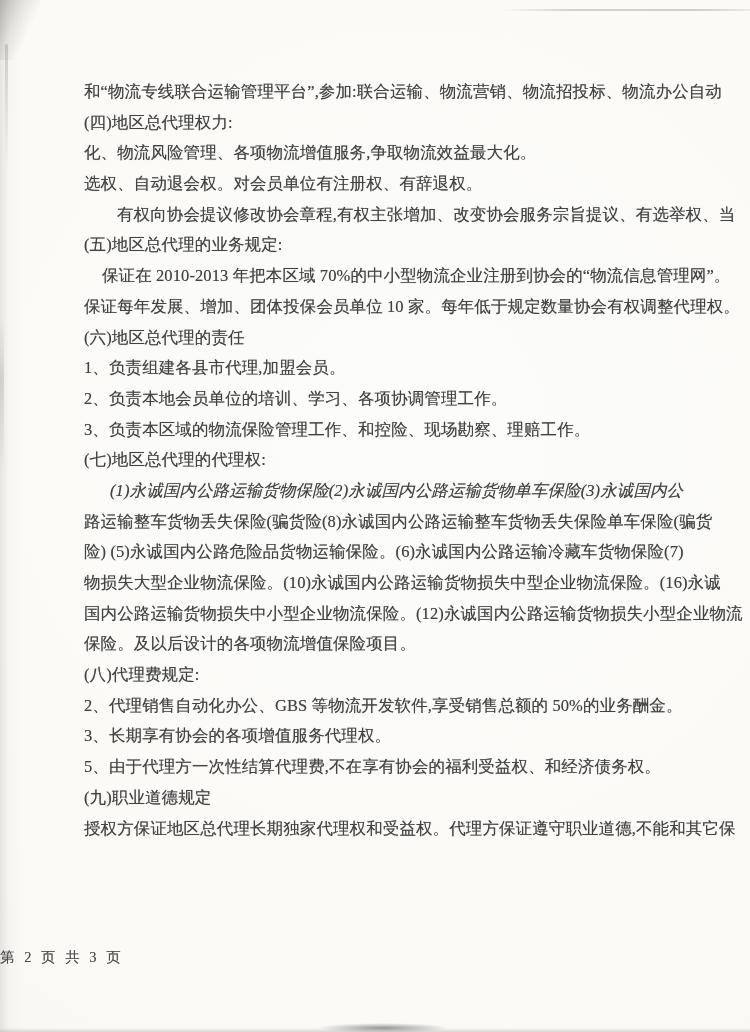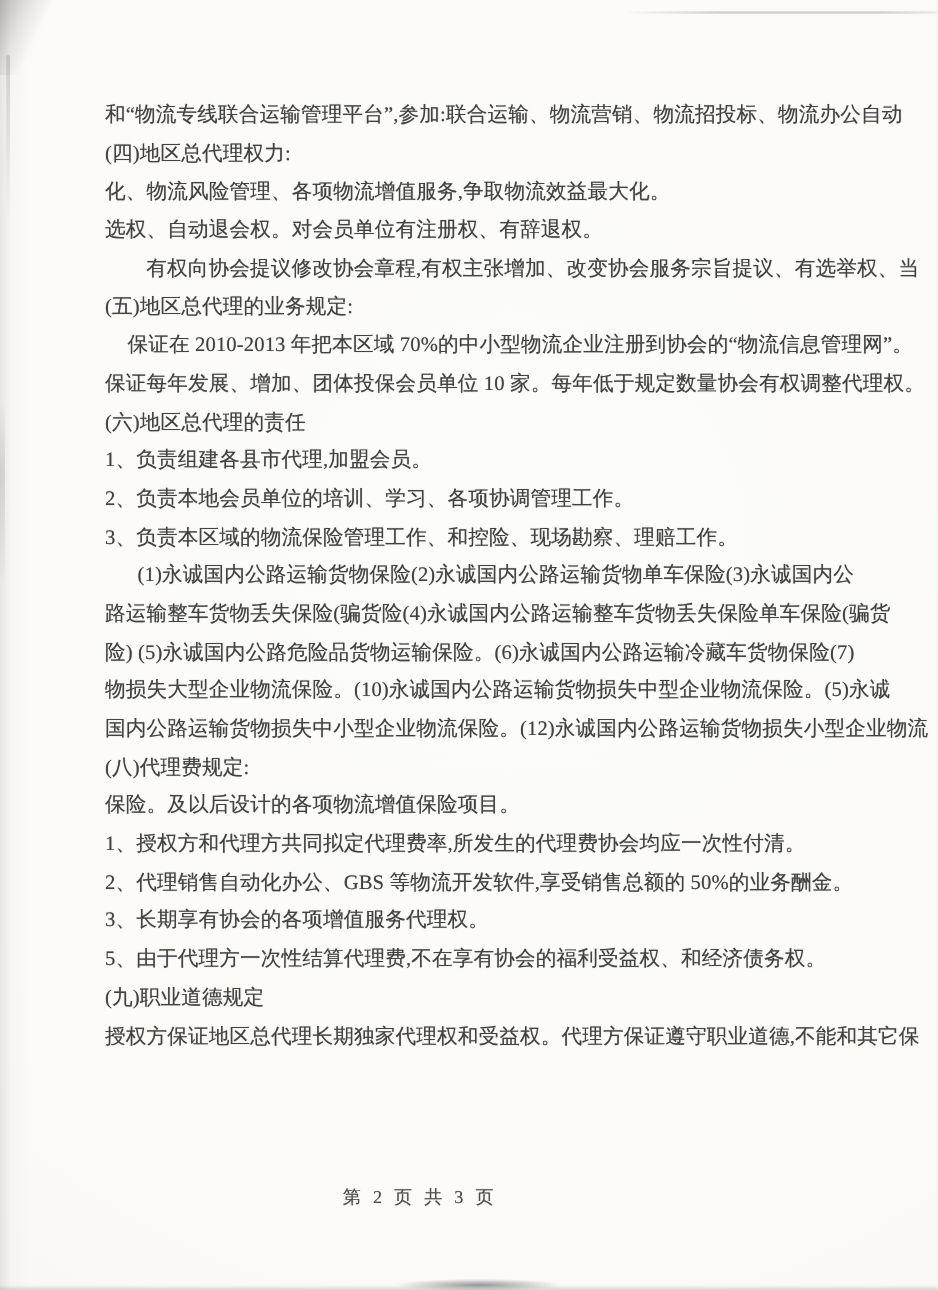--- a/index.html
+++ b/index.html
@@ -71,28 +71,28 @@
     line-height: 30.7px;
     color: #424242;
     text-shadow: 0 0 0.7px rgba(70,70,72,0.55);
     letter-spacing: 0.1px;
   }
   .line {
     white-space: nowrap;
     height: 30.7px;
   }
   .ind1 { padding-left: 18px; text-align: center; }   
-  .ind15 { padding-left: 26px; }  
+  .ind15 { padding-left: 26px; font-style: italic; }  
   .ind2 { padding-left: 33px; }   
   .footer {
     position: absolute;
     top: 948px;
     left: 0;
     width: 672px;
-    text-align: center;
+    text-align: left;
     font-size: 14.5px;
     letter-spacing: 3px;
     color: #4c4c4c;
     text-shadow: 0 0 0.6px rgba(70,70,72,0.5);
   }
 </style>
 </head>
 <body>
 
 <div class="page">
@@ -110,28 +110,28 @@
     <div class="line">化、物流风险管理、各项物流增值服务,争取物流效益最大化。</div>
     <div class="line">选权、自动退会权。对会员单位有注册权、有辞退权。</div>
     <div class="line ind2">有权向协会提议修改协会章程,有权主张增加、改变协会服务宗旨提议、有选举权、当</div>
     <div class="line">(五)地区总代理的业务规定:</div>
     <div class="line ind1">保证在 2010-2013 年把本区域 70%的中小型物流企业注册到协会的“物流信息管理网”。</div>
     <div class="line">保证每年发展、增加、团体投保会员单位 10 家。每年低于规定数量协会有权调整代理权。</div>
     <div class="line">(六)地区总代理的责任</div>
     <div class="line">1、负责组建各县市代理,加盟会员。</div>
     <div class="line">2、负责本地会员单位的培训、学习、各项协调管理工作。</div>
     <div class="line">3、负责本区域的物流保险管理工作、和控险、现场勘察、理赔工作。</div>
+    <div class="line">(七)地区总代理的代理权:</div>
     <div class="line ind15">(1)永诚国内公路运输货物保险(2)永诚国内公路运输货物单车保险(3)永诚国内公</div>
-    <div class="line">路运输整车货物丢失保险(骗货险(4)永诚国内公路运输整车货物丢失保险单车保险(骗货</div>
+    <div class="line">路运输整车货物丢失保险(骗货险(8)永诚国内公路运输整车货物丢失保险单车保险(骗货</div>
     <div class="line">险) (5)永诚国内公路危险品货物运输保险。(6)永诚国内公路运输冷藏车货物保险(7)</div>
-    <div class="line">物损失大型企业物流保险。(10)永诚国内公路运输货物损失中型企业物流保险。(5)永诚</div>
+    <div class="line">物损失大型企业物流保险。(10)永诚国内公路运输货物损失中型企业物流保险。(16)永诚</div>
     <div class="line">国内公路运输货物损失中小型企业物流保险。(12)永诚国内公路运输货物损失小型企业物流</div>
+    <div class="line">保险。及以后设计的各项物流增值保险项目。</div>
     <div class="line">(八)代理费规定:</div>
-    <div class="line">保险。及以后设计的各项物流增值保险项目。</div>
-    <div class="line">1、授权方和代理方共同拟定代理费率,所发生的代理费协会均应一次性付清。</div>
     <div class="line">2、代理销售自动化办公、GBS 等物流开发软件,享受销售总额的 50%的业务酬金。</div>
     <div class="line">3、长期享有协会的各项增值服务代理权。</div>
     <div class="line">5、由于代理方一次性结算代理费,不在享有协会的福利受益权、和经济债务权。</div>
     <div class="line">(九)职业道德规定</div>
     <div class="line">授权方保证地区总代理长期独家代理权和受益权。代理方保证遵守职业道德,不能和其它保</div>
   </div>
 
   <div class="footer">第 2 页 共 3 页</div>
 
 </div>

